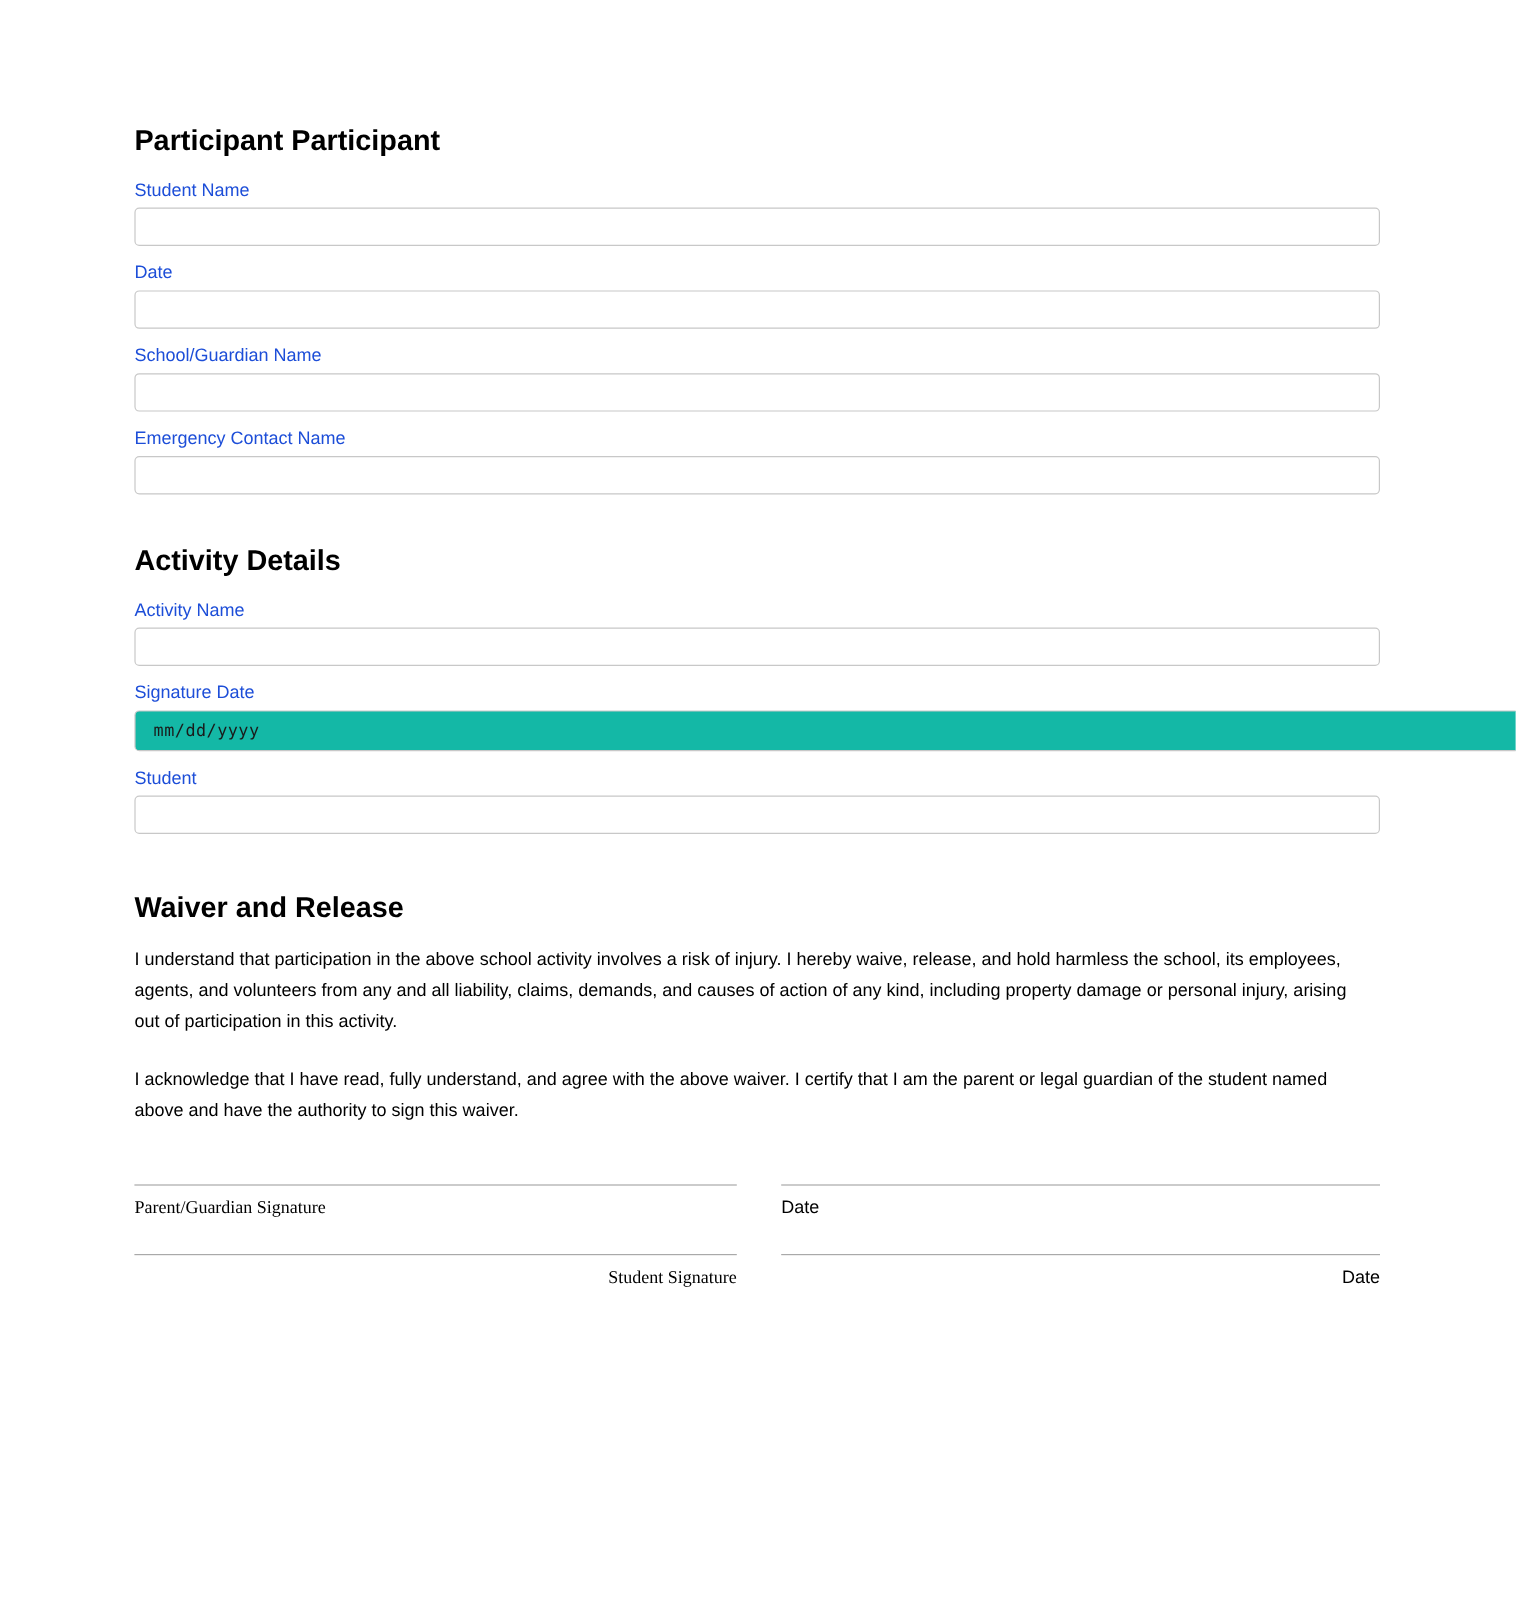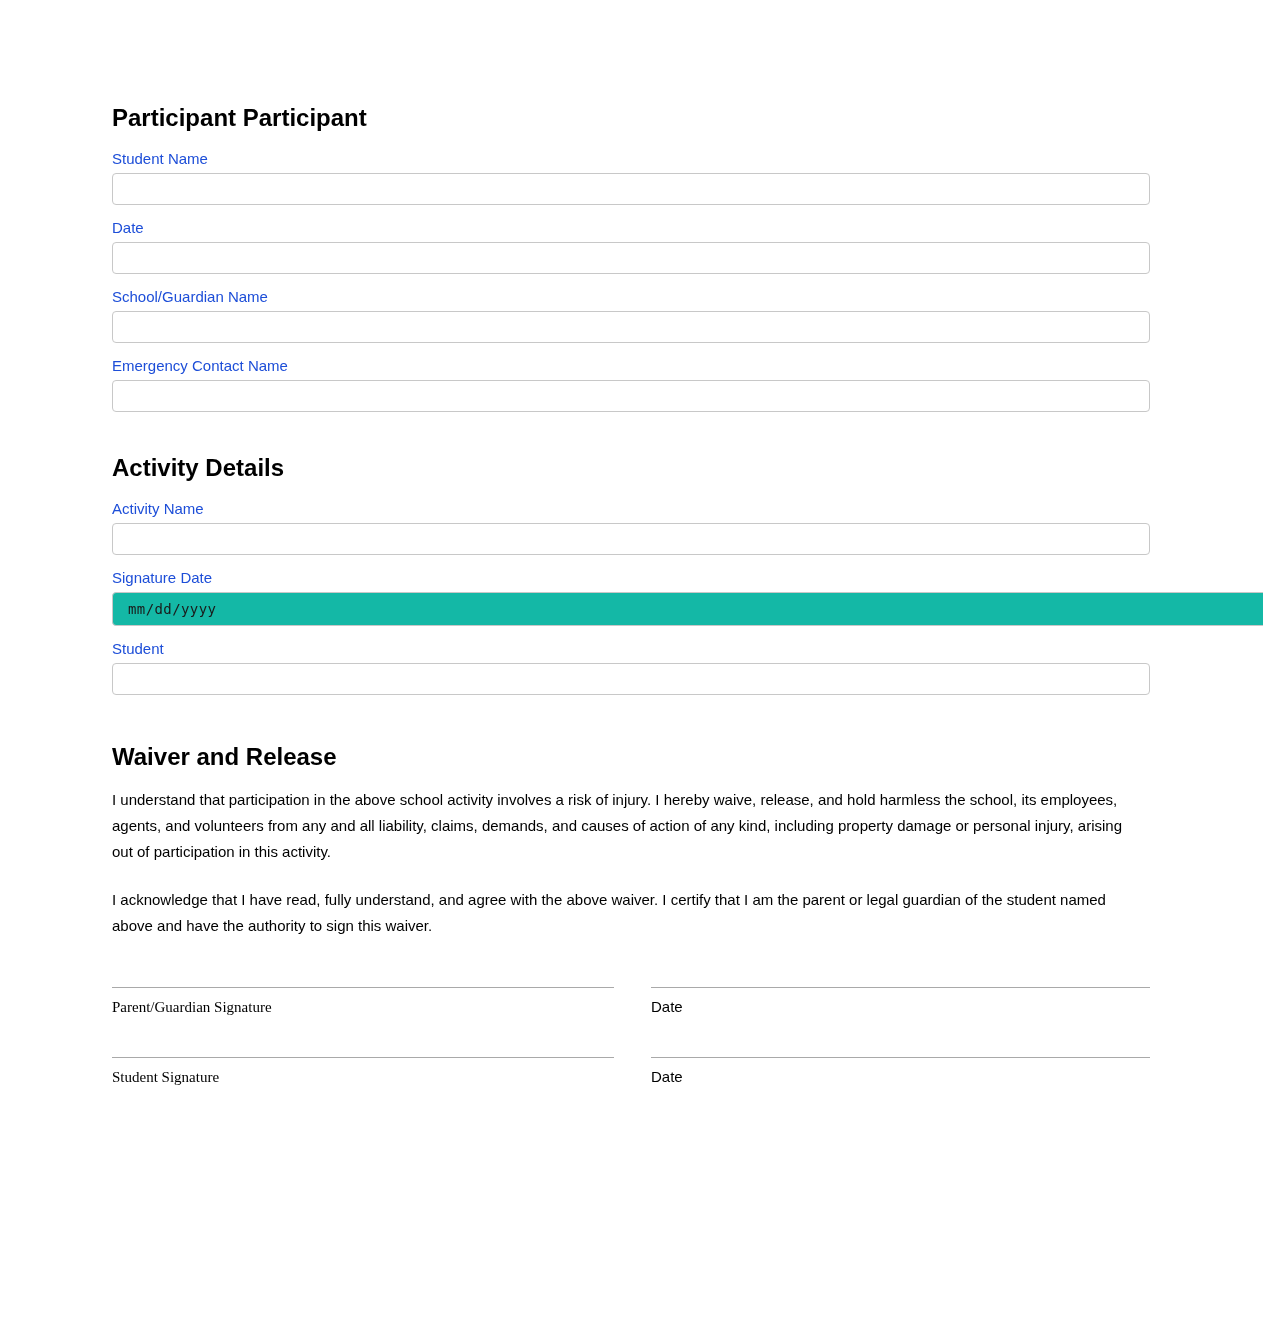--- a/index.html
+++ b/index.html
@@ -109,21 +109,22 @@
     margin-bottom: 12px;
   }
   .signatures {
     margin-top: 48px;
   }
   .sig-row {
     display: flex;
     gap: 37px;
   }
   .sig-row + .sig-row {
-    margin-top: 40px;
+    margin-top: 28px;
+    text-align: right;
   }
   .sig-block {
     flex: 0 0 auto;
   }
   .sig-block.left { width: 502px; font-family: Liberation Serif, serif; }
   .sig-block.right { width: 499px; }
   .sig-line {
     border-top: 1px solid #a9a9a9;
     height: 0;
     margin-bottom: 9px;

